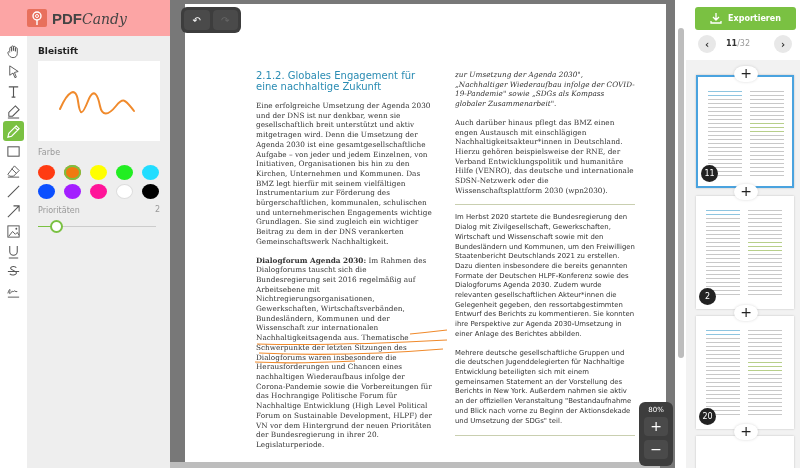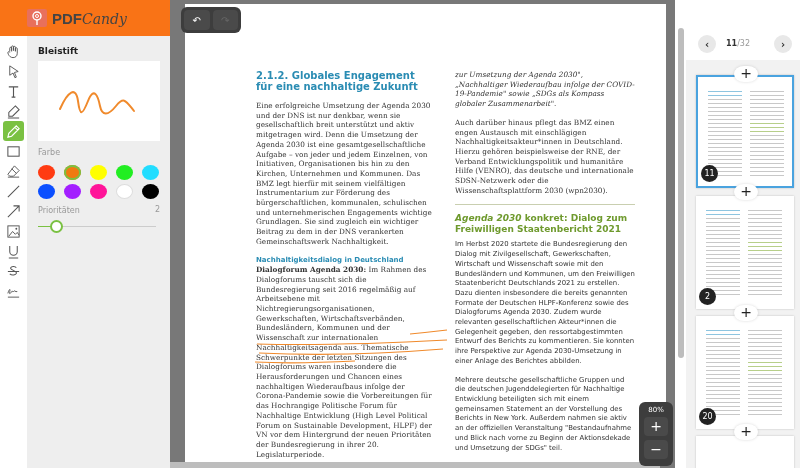--- a/index.html
+++ b/index.html
@@ -1,19 +1,19 @@
 <!DOCTYPE html>
 <html><head>
 <meta charset="utf-8">
 <style>
 *{box-sizing:border-box;margin:0;padding:0;}
 html,body{width:800px;height:468px;overflow:hidden;background:#fff;font-family:"DejaVu Sans",sans-serif;}
 #app{position:relative;width:800px;height:468px;}
 
-.brand{position:absolute;left:0;top:0;width:192px;height:36px;background:#f97316;display:flex;align-items:center;padding-left:27px;}
+.brand{position:absolute;left:0;top:0;width:192px;height:36px;background:#fca5a5;display:flex;align-items:center;padding-left:27px;}
 .logo-box{width:20px;height:18px;background:#e8705c;border-radius:2px;display:flex;align-items:center;justify-content:center;}
 .brand-text{margin-left:5px;font-size:15px;color:#444;font-weight:bold;font-family:"Liberation Sans",sans-serif;}
 .brand-text i{font-family:"DejaVu Serif",serif;font-weight:normal;font-style:italic;font-size:14px;}
 
 .rail{position:absolute;left:0;top:36px;width:27px;height:432px;background:#fff;}
 .tool{position:absolute;left:3px;width:21px;height:20px;display:flex;align-items:center;justify-content:center;border-radius:3px;}
 .tool.active{background:#7ac142;}
 .tool svg{width:15px;height:15px;}
 
 .panel{position:absolute;left:27px;top:36px;width:143px;height:432px;background:#eeeeee;}
@@ -28,21 +28,21 @@
 .stroke-val{position:absolute;right:10px;top:169px;font-size:8px;color:#999;}
 
 .viewer{position:absolute;left:170px;top:0;width:505px;height:468px;background:#787878;}
 .page{position:absolute;left:15px;top:4px;width:481px;height:461px;background:#fff;overflow:hidden;}
 .undo-group{position:absolute;left:181px;top:7px;width:60px;height:26px;background:#3d3d3d;border-radius:6px;display:flex;gap:3px;padding:3px;}
 .ubtn{flex:1;background:#4a4a4a;border-radius:4px;display:flex;align-items:center;justify-content:center;color:#fff;font-size:10px;}
 .ubtn.disabled{color:#666;}
 .running-head{position:absolute;right:20px;top:18px;font-size:6.5px;color:#444;}
 .col{position:absolute;font-family:"DejaVu Serif",serif;font-size:7.3px;line-height:9.7px;color:#333;}
 .col p{margin-bottom:9px;}
-.h2{font-family:"DejaVu Sans",sans-serif;font-weight:bold;font-size:10px;line-height:11px;color:#2a8cb3;margin-bottom:9px;}
+.h2{font-family:"DejaVu Sans",sans-serif;font-weight:normal;font-size:10px;line-height:11px;color:#2a8cb3;margin-bottom:9px;}
 .h3{font-family:"DejaVu Sans",sans-serif;font-weight:bold;font-size:7px;color:#2a8cb3;}
 .green-h{font-family:"DejaVu Sans",sans-serif;font-weight:bold;font-size:9px;line-height:11px;color:#6f9a2e;}
 .sans{font-family:"DejaVu Sans",sans-serif;font-size:6.9px;}
 .rule{height:1px;background:#c9cfb0;margin:8px 0;}
 .hscroll{position:absolute;left:170px;top:462px;width:490px;height:6px;background:#bdbdbd;}
 .vscroll{position:absolute;left:678px;top:28px;width:6px;height:330px;background:#bdbdbd;border-radius:3px;}
 .zoom-box{position:absolute;left:639px;top:402px;width:34px;height:64px;background:#3d3d3d;border-radius:6px;}
 .zoom-lbl{position:absolute;top:4px;width:34px;text-align:center;color:#fff;font-size:7px;}
 .zbtn{position:absolute;left:5px;width:24px;height:19px;background:#4a4a4a;border-radius:4px;color:#fff;font-size:14px;line-height:19px;text-align:center;}
 
@@ -172,29 +172,27 @@
       <div class="slider-thumb" id="sthumb" style="left: 11.7px;"></div>
     </div>
   </div>
 
   <div class="viewer">
     <div class="page">
 
       <div class="col" style="left:71px;top:66px;width:176px;">
         <div class="h2">2.1.2. Globales Engagement für eine nachhaltige Zukunft</div>
         <p>Eine erfolgreiche Umsetzung der Agenda 2030 und der DNS ist nur denkbar, wenn sie gesellschaftlich breit unterstützt und aktiv mitgetragen wird. Denn die Umsetzung der Agenda 2030 ist eine gesamtgesellschaftliche Aufgabe – von jeder und jedem Einzelnen, von Initiativen, Organisationen bis hin zu den Kirchen, Unternehmen und Kommunen. Das BMZ legt hierfür mit seinem vielfältigen Instrumentarium zur Förderung des bürgerschaftlichen, kommunalen, schulischen und unternehmerischen Engagements wichtige Grundlagen. Sie sind zugleich ein wichtiger Beitrag zu dem in der DNS verankerten Gemeinschaftswerk Nachhaltigkeit.</p>
-        <div class="h3">Nachhaltigkeitsdialog in Deutschland</div>
         <p><b>Dialogforum Agenda 2030:</b><span> Im Rahmen des Dialogforums tauscht sich die Bundesregierung seit 2016 regelmäßig auf Arbeitsebene mit Nichtregierungsorganisationen, Gewerkschaften, Wirtschaftsverbänden, Bundesländern, Kommunen und der Wissenschaft zur internationalen Nachhaltigkeitsagenda aus. Thematische Schwerpunkte der letzten Sitzungen des Dialogforums waren insbesondere die Herausforderungen und Chancen eines nachhaltigen Wiederaufbaus infolge der Corona-Pandemie sowie die Vorbereitungen für das Hochrangige Politische Forum für Nachhaltige Entwicklung (High Level Political Forum on Sustainable Development, HLPF) der VN vor dem Hintergrund der neuen Prioritäten der Bundesregierung in ihrer 20. Legislaturperiode.</span></p>
       </div>
 
       <div class="col" style="left:270px;top:66px;width:180px;">
         <p style="font-style:italic">zur Umsetzung der Agenda 2030", „Nachhaltiger Wiederaufbau infolge der COVID-19-Pandemie" sowie „SDGs als Kompass globaler Zusammenarbeit".</p>
         <p>Auch darüber hinaus pflegt das BMZ einen engen Austausch mit einschlägigen Nachhaltigkeitsakteur*innen in Deutschland. Hierzu gehören beispielsweise der RNE, der Verband Entwicklungspolitik und humanitäre Hilfe (VENRO), das deutsche und internationale SDSN-Netzwerk oder die Wissenschaftsplattform 2030 (wpn2030).</p>
         <div class="rule"></div>
-        <div class="green-h"><i>Agenda 2030</i><span> konkret: Dialog zum Freiwilligen Staatenbericht 2021</span></div>
         <p class="sans" style="margin-top:5px">Im Herbst 2020 startete die Bundesregierung den Dialog mit Zivilgesellschaft, Gewerkschaften, Wirtschaft und Wissenschaft sowie mit den Bundesländern und Kommunen, um den Freiwilligen Staatenbericht Deutschlands 2021 zu erstellen. Dazu dienten insbesondere die bereits genannten Formate der Deutschen HLPF-Konferenz sowie des Dialogforums Agenda 2030. Zudem wurde relevanten gesellschaftlichen Akteur*innen die Gelegenheit gegeben, den ressortabgestimmten Entwurf des Berichts zu kommentieren. Sie konnten ihre Perspektive zur Agenda 2030-Umsetzung in einer Anlage des Berichtes abbilden.</p>
         <p class="sans">Mehrere deutsche gesellschaftliche Gruppen und die deutschen Jugenddelegierten für Nachhaltige Entwicklung beteiligten sich mit einem gemeinsamen Statement an der Vorstellung des Berichts in New York. Außerdem nahmen sie aktiv an der offiziellen Veranstaltung "Bestandaufnahme und Blick nach vorne zu Beginn der Aktionsdekade und Umsetzung der SDGs" teil.</p>
         <div class="rule"></div>
       </div>
 
       <svg style="position:absolute;left:0;top:0" width="481" height="461">
         <path d="M225 330 Q245 328 262 326" fill="none" stroke="#f08a2c" stroke-width="1.2"></path>
         <path d="M72 340 Q150 342 262 336" fill="none" stroke="#f08a2c" stroke-width="1.2"></path>
         <path d="M74 349 Q160 353 258 345" fill="none" stroke="#f08a2c" stroke-width="1.2"></path>
         <path d="M70 358 Q110 360 170 357" fill="none" stroke="#f08a2c" stroke-width="1.2"></path>
@@ -215,20 +213,26 @@
   <div class="vscroll"></div>
 
   <div class="zoom-box">
     <div class="zoom-lbl">80%</div>
     <div class="zbtn" style="top:15px"><span>+</span></div>
     <div class="zbtn" style="top:38px"><span>−</span></div>
   </div>
 
   <div class="rpanel">
     <div class="rpanel-top">
+      <div class="export-btn">
+        <svg width="12" height="11" viewBox="0 0 12 11">
+            <path d="M6 0v6M3 4l3 3 3-3M1 8v2h10V8" fill="none" stroke="#fff" stroke-width="1.3"></path>
+          </svg>
+        <span>Exportieren</span>
+      </div>
       <div class="nav-btn" style="left:12px">
           <span>‹</span>
         </div>
       <div class="pagenum"><b>11</b><span>/32</span></div>
       <div class="nav-btn" style="left:88px">
           <span>›</span>
         </div>
     </div>
     <div id="thumbs">
         <div class="thumb sel" style="top: 75px; height: 113px;">

